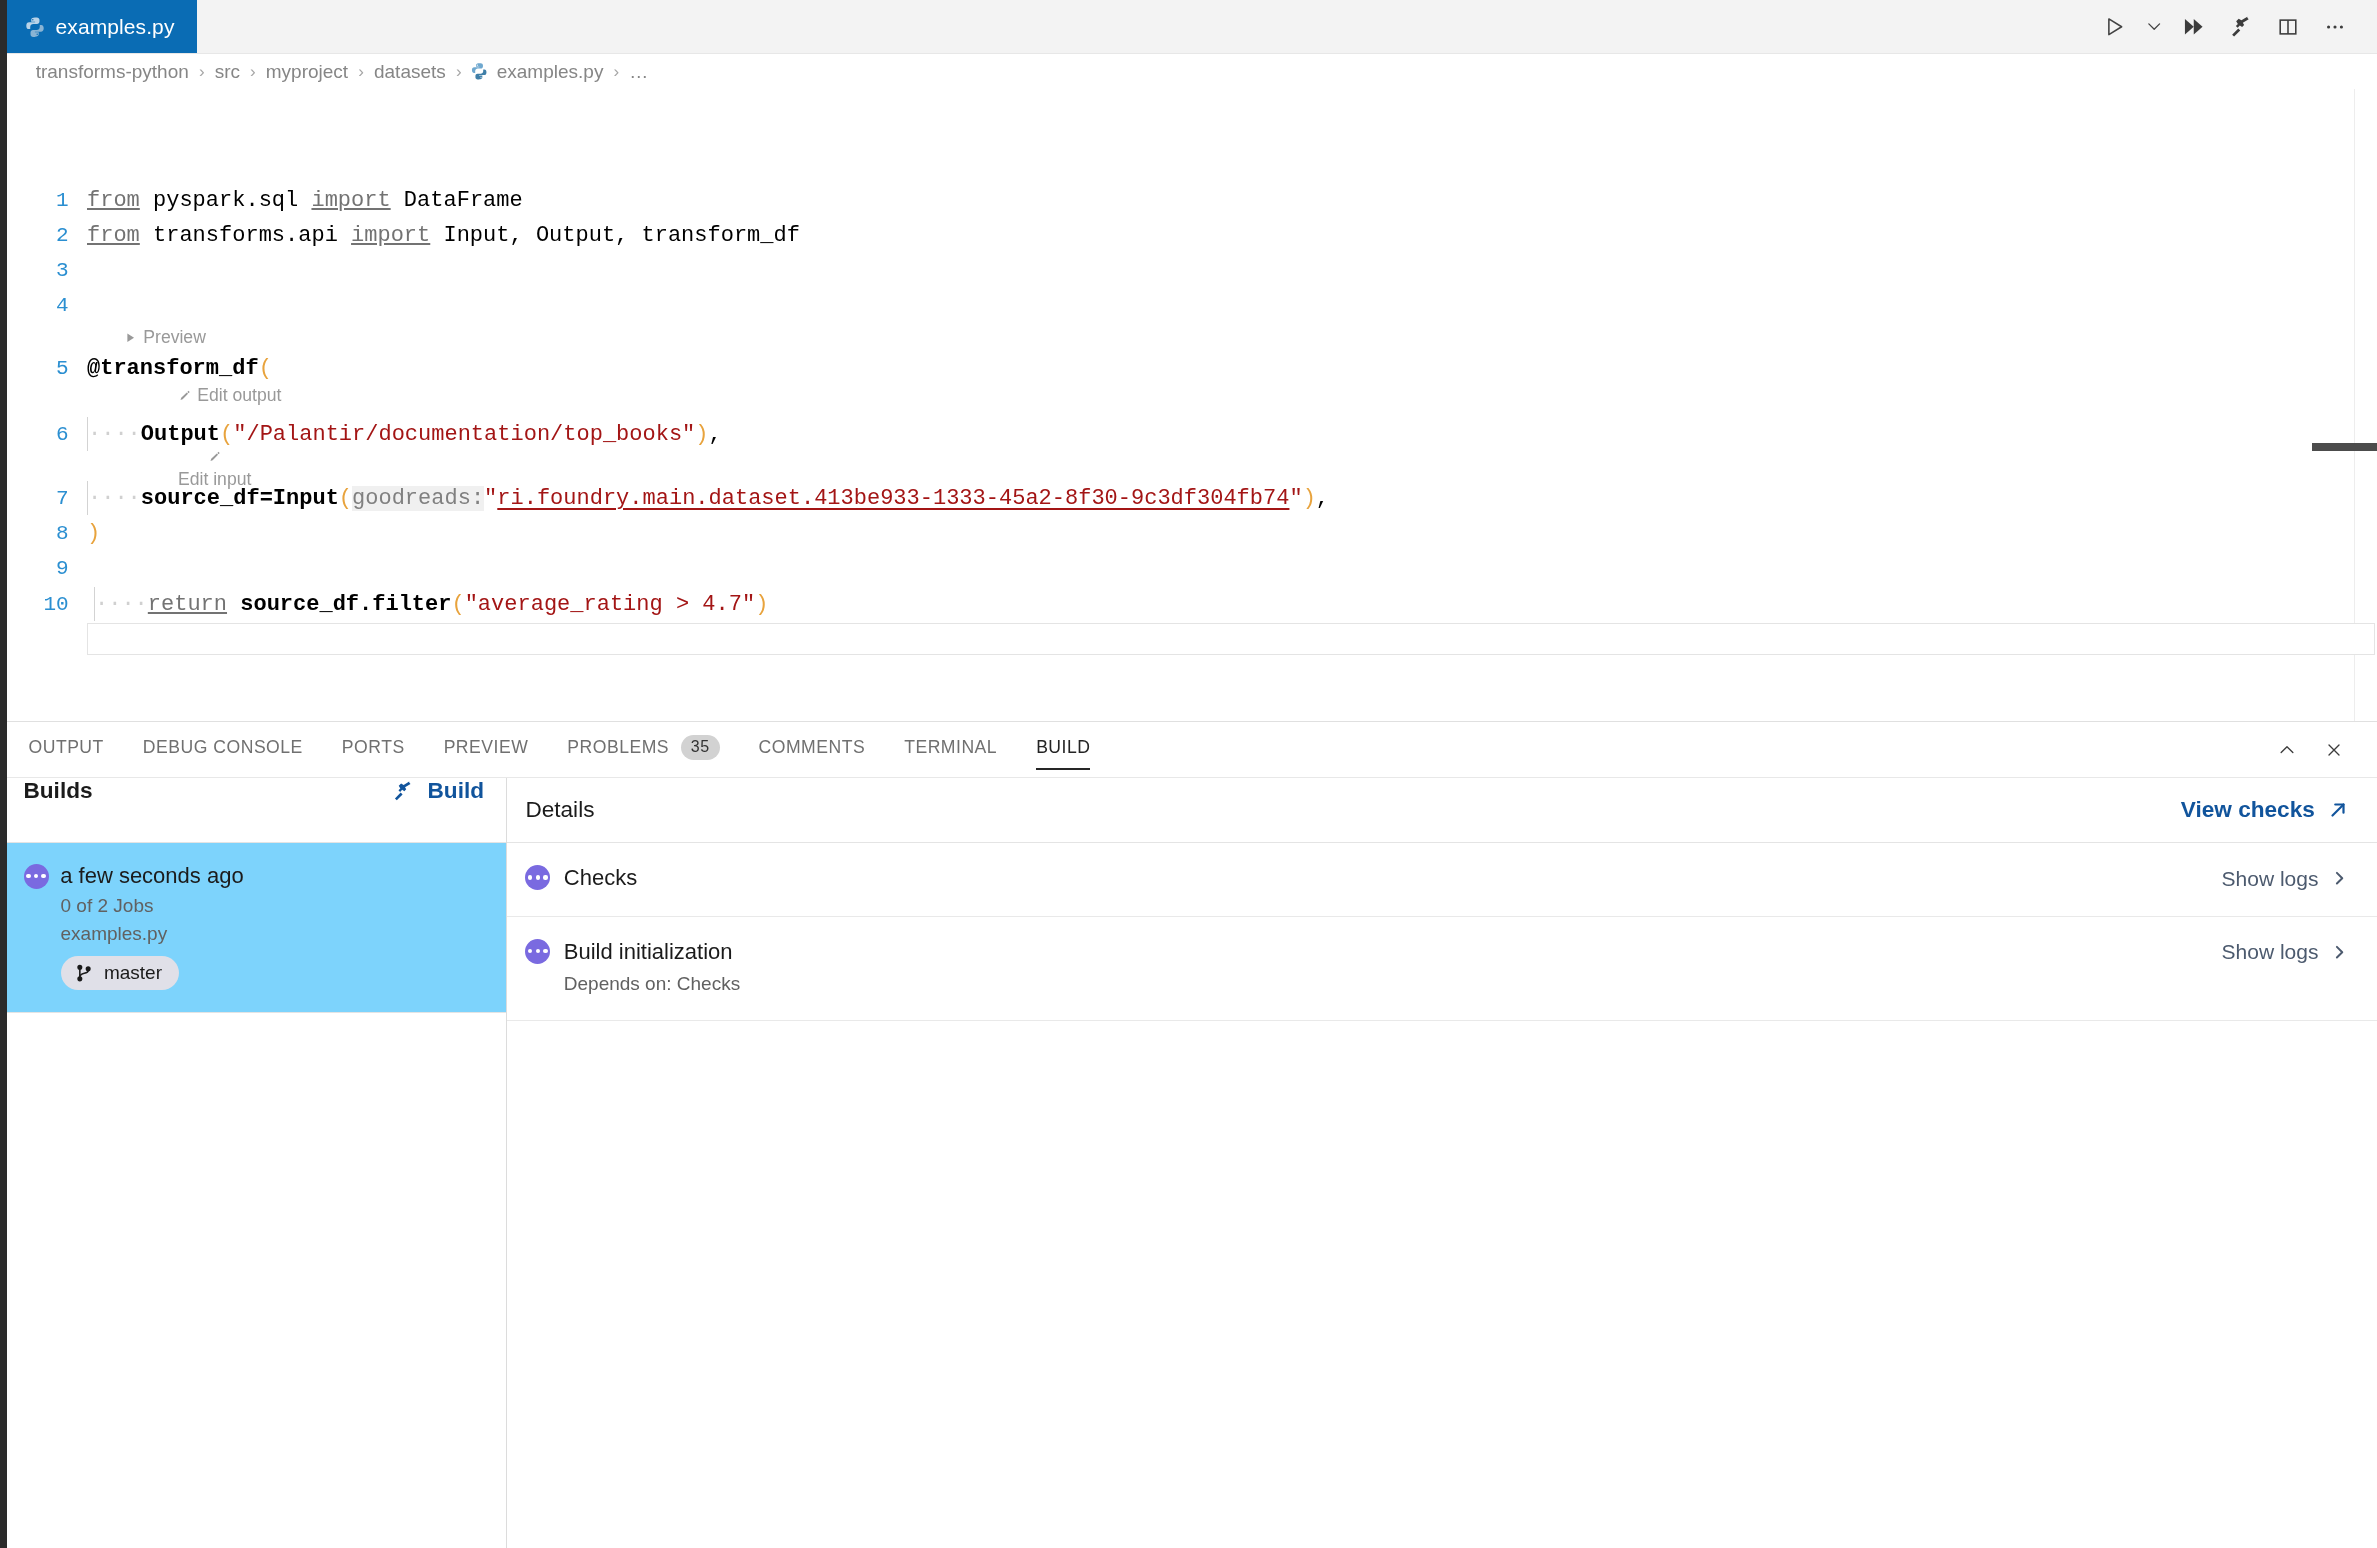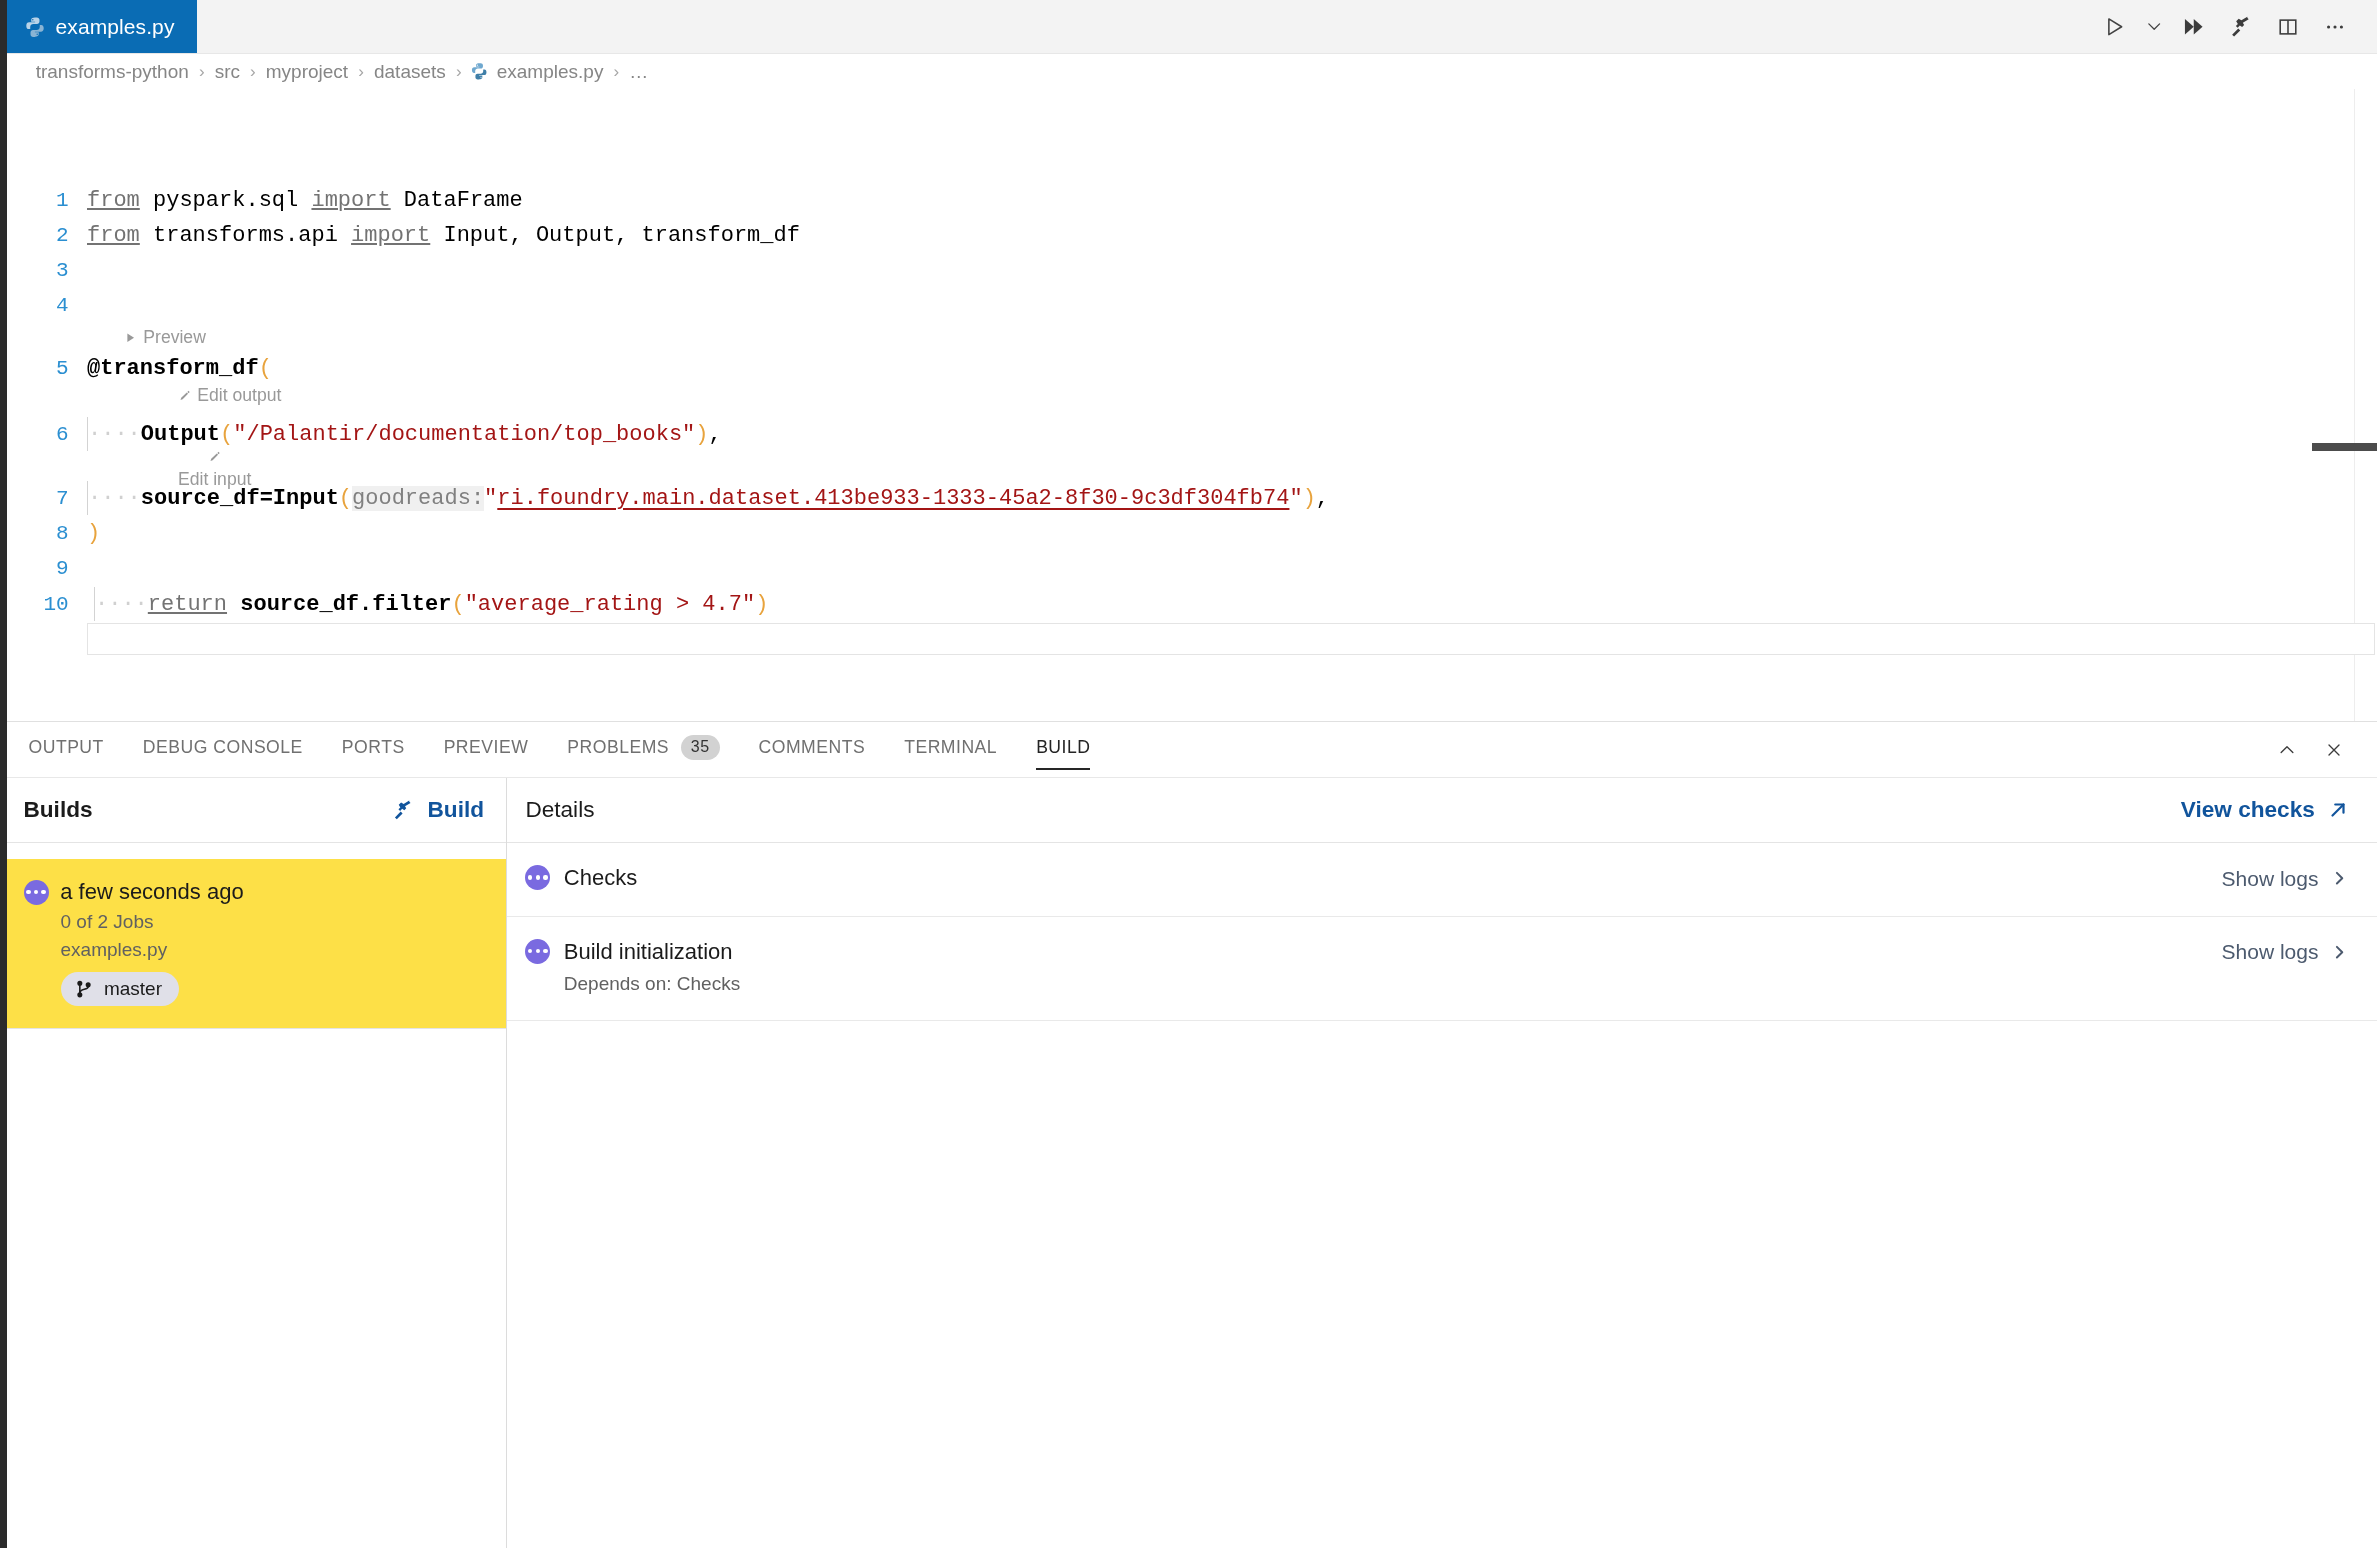--- a/index.html
+++ b/index.html
@@ -58,24 +58,24 @@
   .paneltabs{height:55px;display:flex;align-items:center;padding-left:28.5px;position:relative;flex:0 0 auto;}
   .ptab{font-size:17.6px;letter-spacing:0.5px;color:#707070;padding:0 0 5px 0;margin-right:39px;position:relative;display:flex;align-items:center;gap:11.7px;text-transform:uppercase;}
   .ptab.active{color:#242424;}
   .ptab.active .ptab-underline{position:absolute;left:0;right:0;bottom:-7.5px;height:2.5px;background:#262626;}
   .badge{background:#d2d2d2;color:#333;border-radius:837px;font-size:16px;padding:2.5px 10px;line-height:1.25;}
   .panel-actions{position:absolute;right:22px;top:0;height:55px;display:flex;align-items:center;gap:5px;}
   .pa-btn{width:42px;height:42px;display:flex;align-items:center;justify-content:center;color:#3c3c3c;}
 
   .panel-body{flex:1 1 auto;display:flex;min-height:0;border-top:0.8px solid #e8e8e8;}
   .builds-col{width:506px;flex:0 0 506px;border-right:0.8px solid #dcdcdc;display:flex;flex-direction:column;background:#fff;}
-  .builds-head{height:65px;display:flex;align-items:center;justify-content:space-between;padding:0 22px 0 23.5px;border-bottom:0.8px solid #e4e4e4;box-sizing:border-box;gap:12px;}
+  .builds-head{height:65px;display:flex;align-items:flex-start;justify-content:space-between;padding:0 22px 0 23.5px;border-bottom:0.8px solid #e4e4e4;box-sizing:border-box;gap:12px;}
   .builds-title{font-size:22.6px;font-weight:bold;color:#1b1b1b;}
   .build-btn{display:flex;align-items:center;gap:11.7px;color:#11549c;font-size:22.6px;font-weight:bold;}
-  .build-item{background:#fde047;padding:20px 23.5px 22px 23.5px;border-bottom:0.8px solid #e4e4e4;margin-top:16px;}
+  .build-item{background:#7dd3fc;padding:20px 23.5px 22px 23.5px;border-bottom:0.8px solid #e4e4e4;}
   .bi-row1{display:flex;align-items:center;gap:11.7px;}
   .status-dot{width:25px;height:25px;border-radius:50%;background:#7a6ae0;display:inline-flex;align-items:center;justify-content:center;gap:3.4px;flex:0 0 25px;}
   .status-dot i{width:4.2px;height:4.2px;border-radius:50%;background:#fff;display:block;}
   .bi-title{font-size:22px;color:#1b1b1b;}
   .bi-sub{font-size:19px;color:#616161;margin-left:37px;margin-top:5.9px;}
   .branch-chip{display:inline-flex;align-items:center;gap:10px;background:#e0e0e8;border-radius:837px;padding:5.9px 17px 5.9px 13.4px;margin-left:37px;margin-top:11.7px;font-size:19px;color:#1b1b1b;}
 
   .details-col{flex:1 1 auto;display:flex;flex-direction:column;background:#fff;min-width:0;}
   .details-head{height:65px;display:flex;align-items:center;justify-content:space-between;padding:0 28.5px 0 18.4px;border-bottom:0.8px solid #e4e4e4;box-sizing:border-box;}
   .details-title{font-size:22.6px;font-weight:normal;color:#1b1b1b;}

